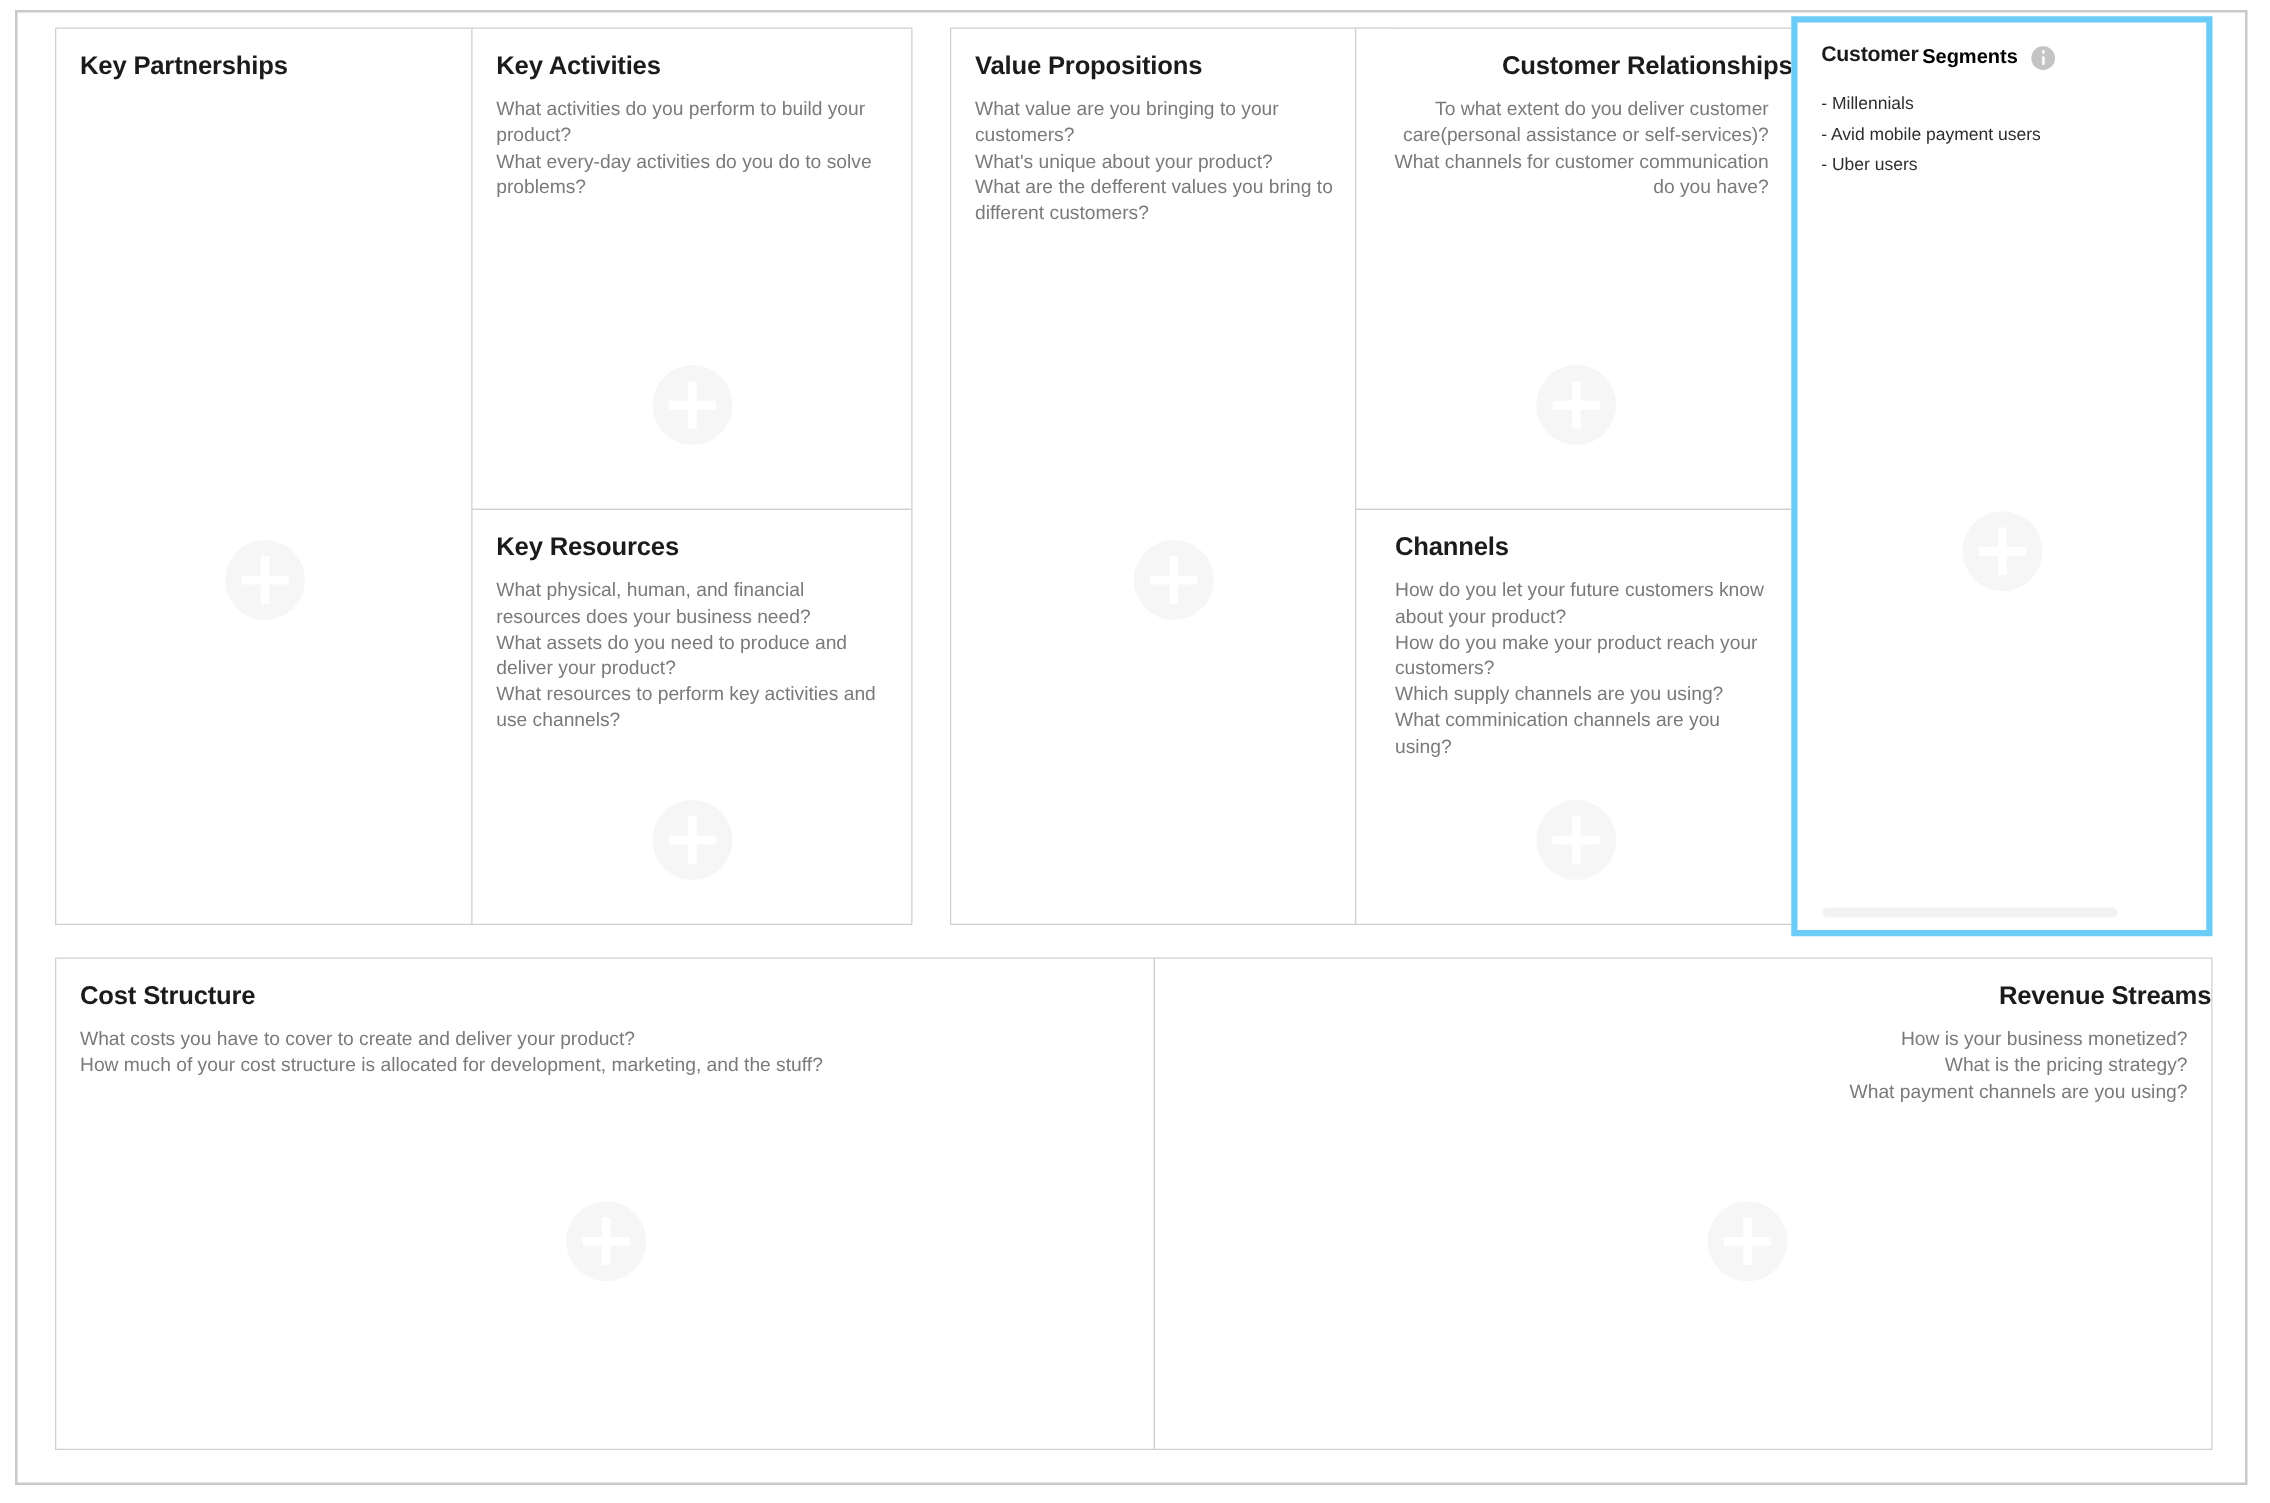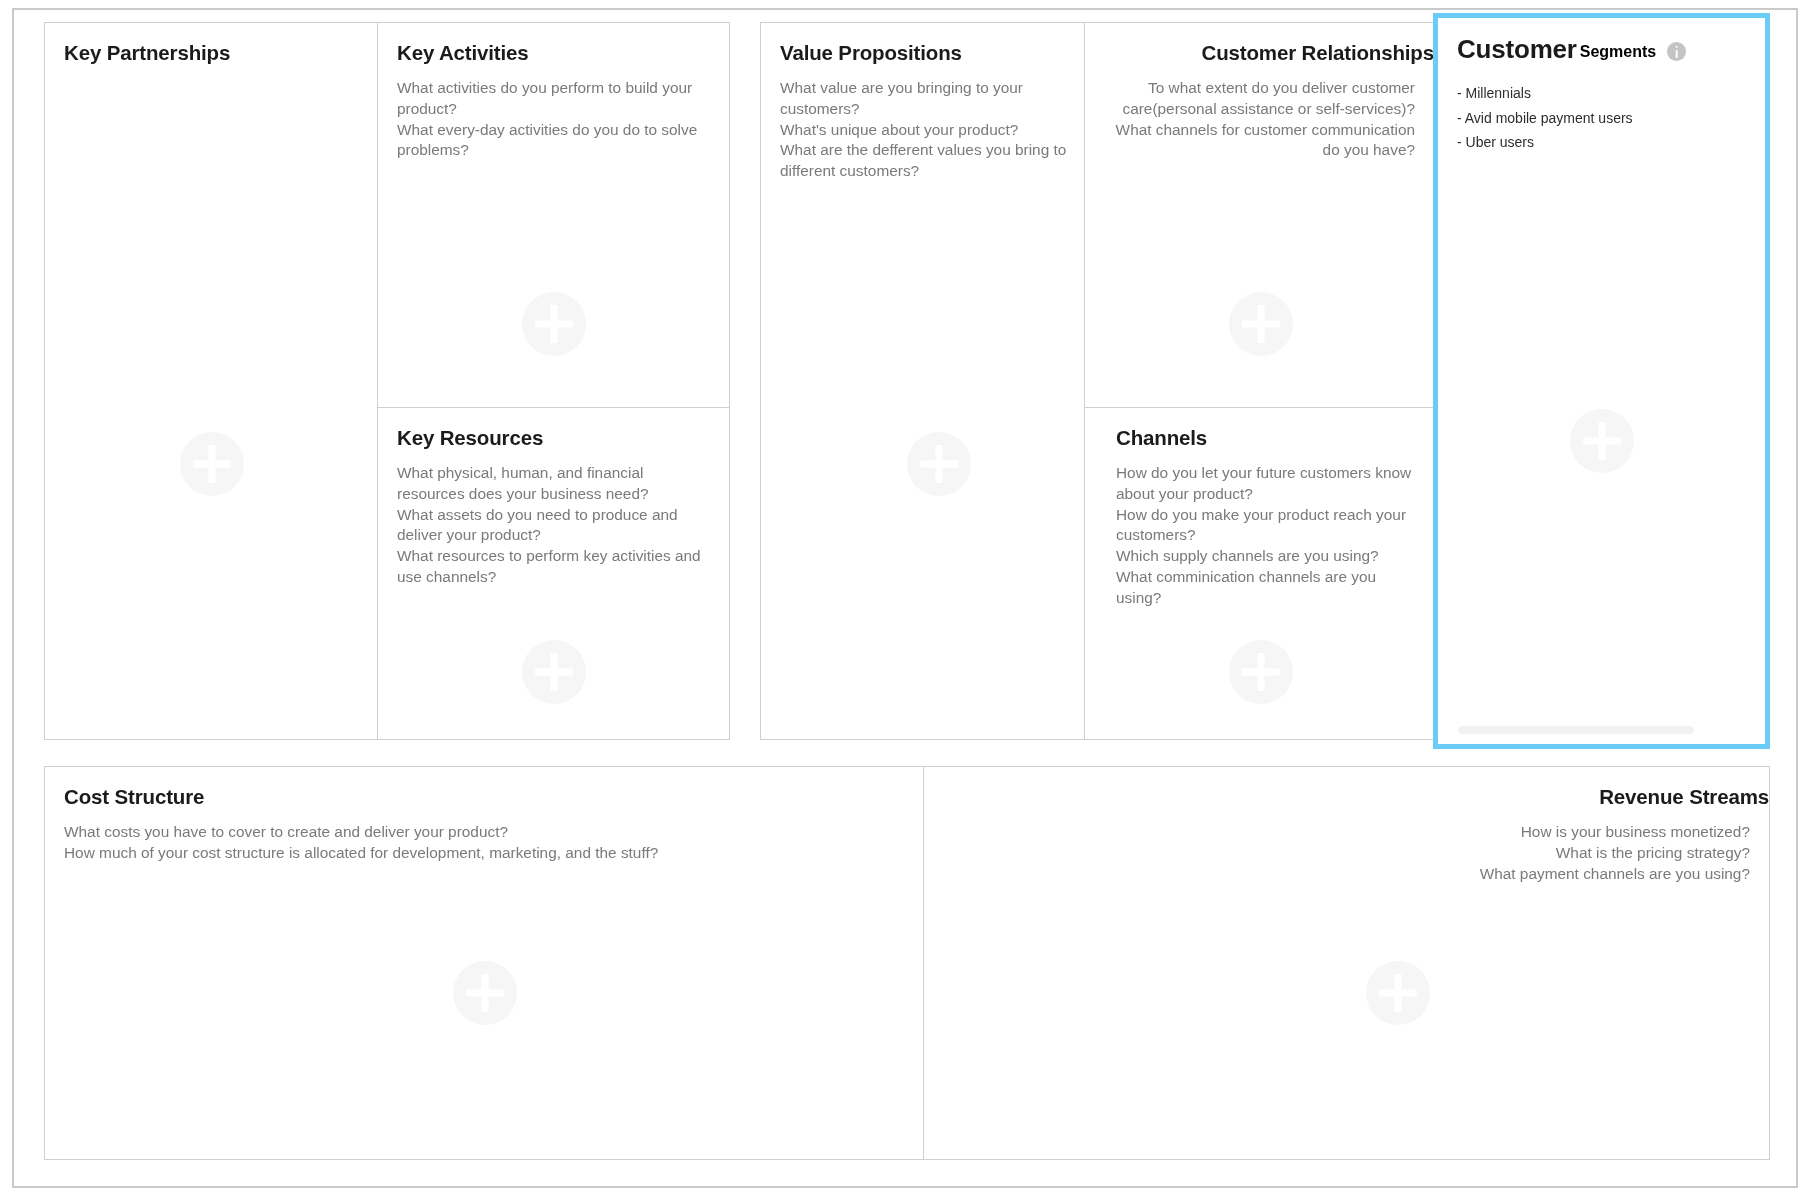--- a/index.html
+++ b/index.html
@@ -88,21 +88,21 @@
     border: 5px solid #6bcdf7;
     background: #ffffff;
   }
 
   .seg-title-wrap {
     display: flex;
     align-items: center;
     margin: 16px 0 0 19px;
   }
   .seg-title-first {
-    font-size: 26px;
+    font-size: 17px;
     font-weight: bold;
     color: #1b1b1b;
     letter-spacing: -0.2px;
   }
   .seg-title-second {
     font-size: 16px;
     font-weight: 600;
     color: #000000;
     margin-left: 3px;
     position: relative;

